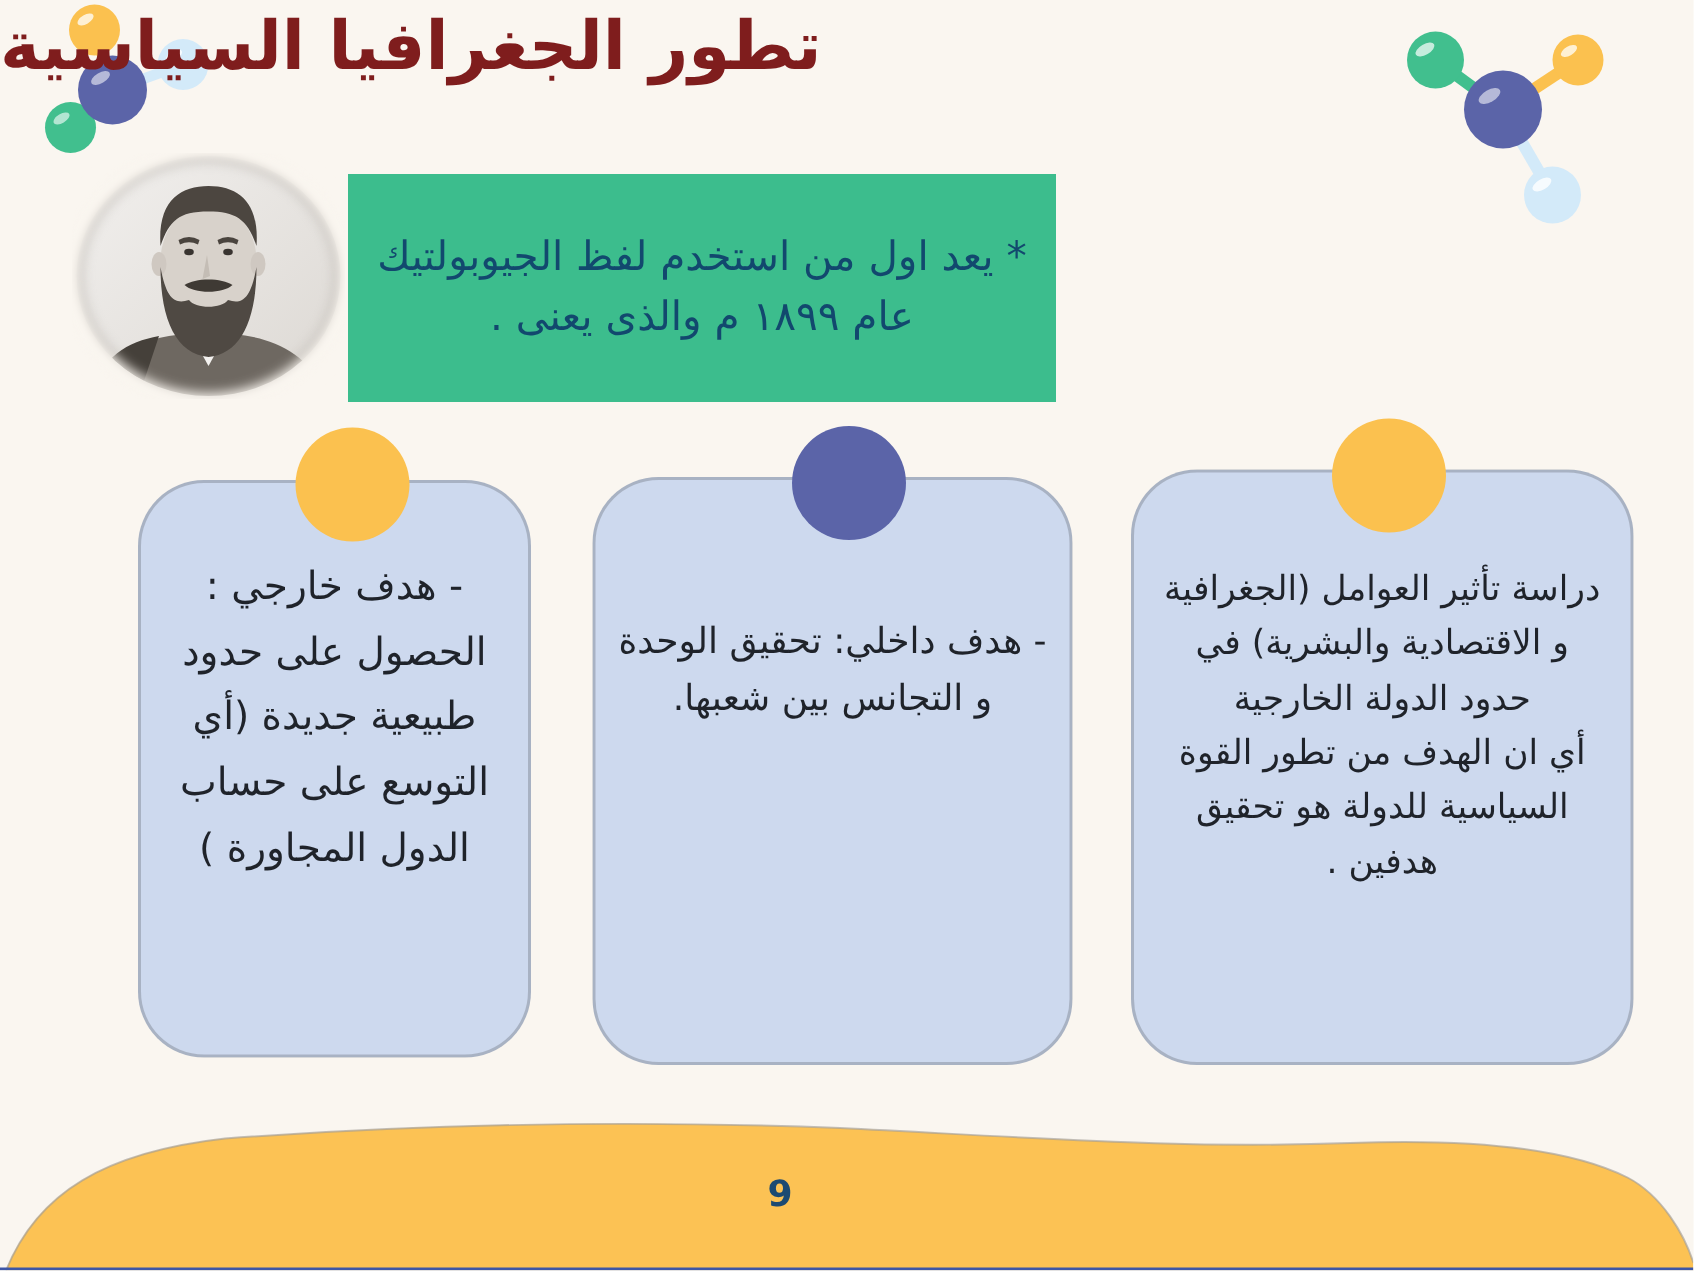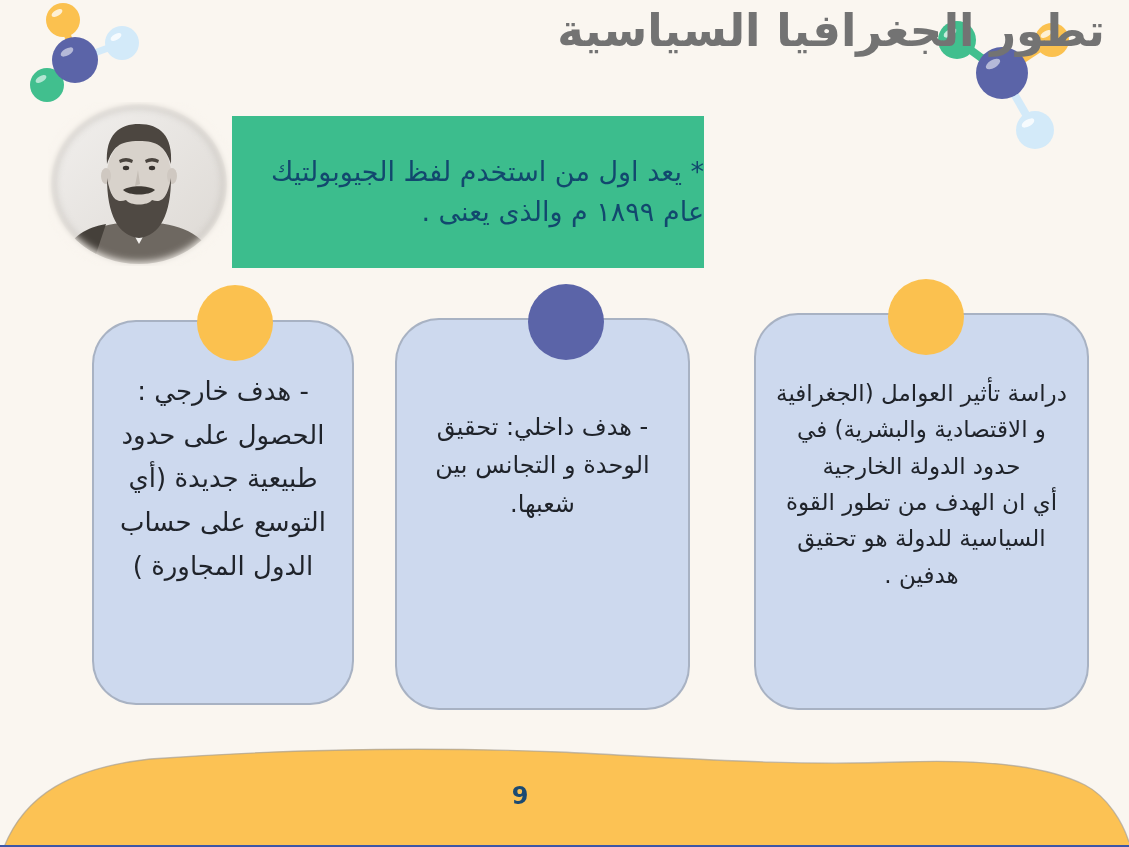--- a/index.html
+++ b/index.html
@@ -5,46 +5,46 @@
   html,body{margin:0;padding:0;}
   .slide{
     position:relative;
     width:1129px;height:847px;
     background:#faf6f0;
     overflow:hidden;
     font-family:"DejaVu Sans", sans-serif;
   }
   .title{
     position:absolute;top:4px;left:0;width:1105px;
-    text-align:right;
-    font-size:45px;font-weight:bold;color:#737373;
+    text-align:left;
+    font-size:45px;font-weight:bold;color:#7f1d1d;
     letter-spacing:-1px;
   }
   .portrait{
     position:absolute;left:48px;top:102px;width:182px;height:164px;
   }
   .green-box{
     position:absolute;background:#3cbd8d;
     display:flex;align-items:center;justify-content:center;
-    color:#12486e;
+    color:#12486e;text-align:center;
   }
   .fact-box{left:232px;top:116px;width:472px;height:152px;font-size:27px;line-height:1.5;}
   .name-box{left:718px;top:130px;width:285px;height:108px;font-size:27px;line-height:1.55;}
   .pre{white-space:pre-line;}
   .card{
     position:absolute;
     background:#cdd9ee;
     border:2px solid rgba(125,130,142,.45);
     border-radius:44px;
     box-sizing:border-box;
     color:#1f232a;text-align:center;
   }
   .card-text{padding:0 14px;}
   .card1{left:92px;top:320px;width:262px;height:385px;font-size:26px;line-height:1.68;padding-top:48px;}
-  .card2{left:395px;top:318px;width:295px;height:392px;font-size:24px;line-height:1.6;padding-top:88px;}
+  .card2{left:395px;top:318px;width:320px;height:392px;font-size:24px;line-height:1.6;padding-top:88px;}
   .card3{left:754px;top:313px;width:335px;height:397px;font-size:23px;line-height:1.58;padding-top:60px;}
   .dot{
     position:absolute;width:76px;height:76px;border-radius:50%;
   }
   .dot1{left:197px;top:285px;background:#fbc14f;}
   .dot2{left:528px;top:284px;background:#5b64a8;}
   .dot3{left:888px;top:279px;background:#fbc14f;}
   .wave{position:absolute;left:0;bottom:0;width:1129px;height:112px;}
   .page-number{
     position:absolute;left:480px;top:782px;width:80px;

